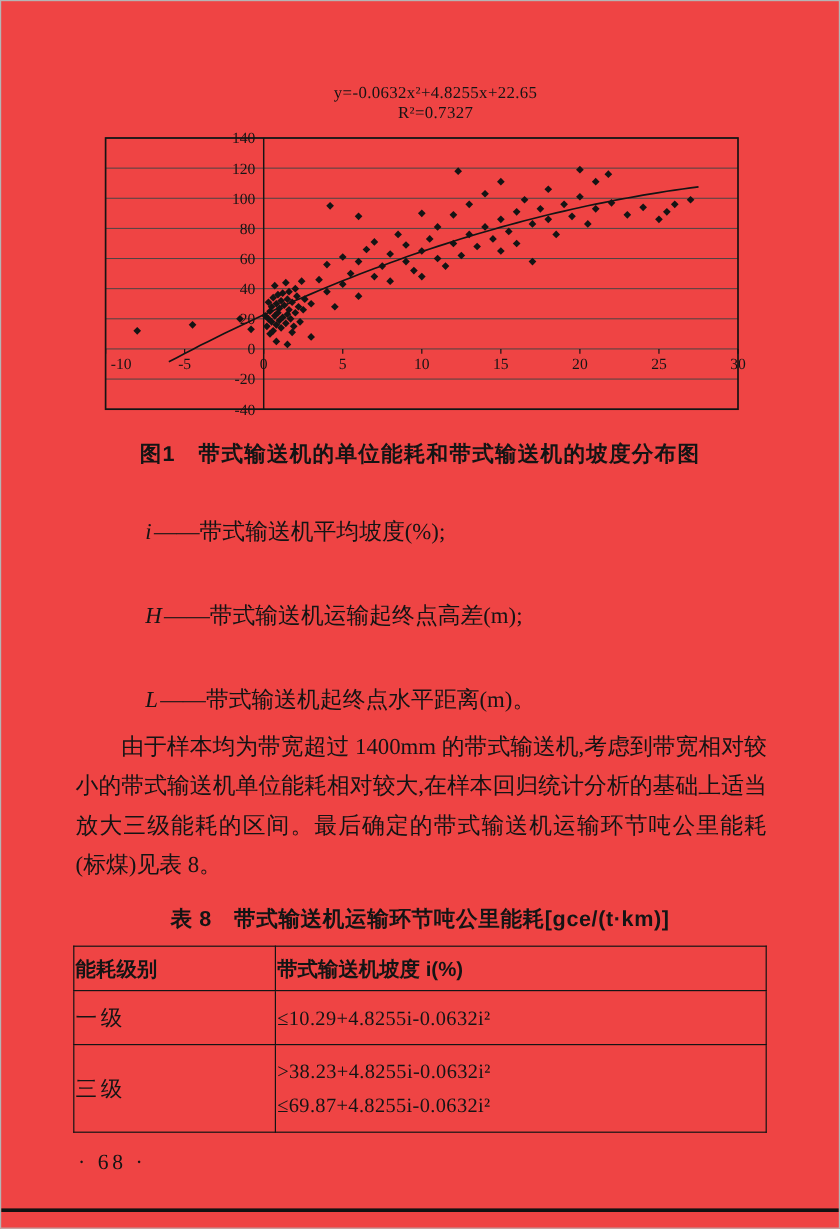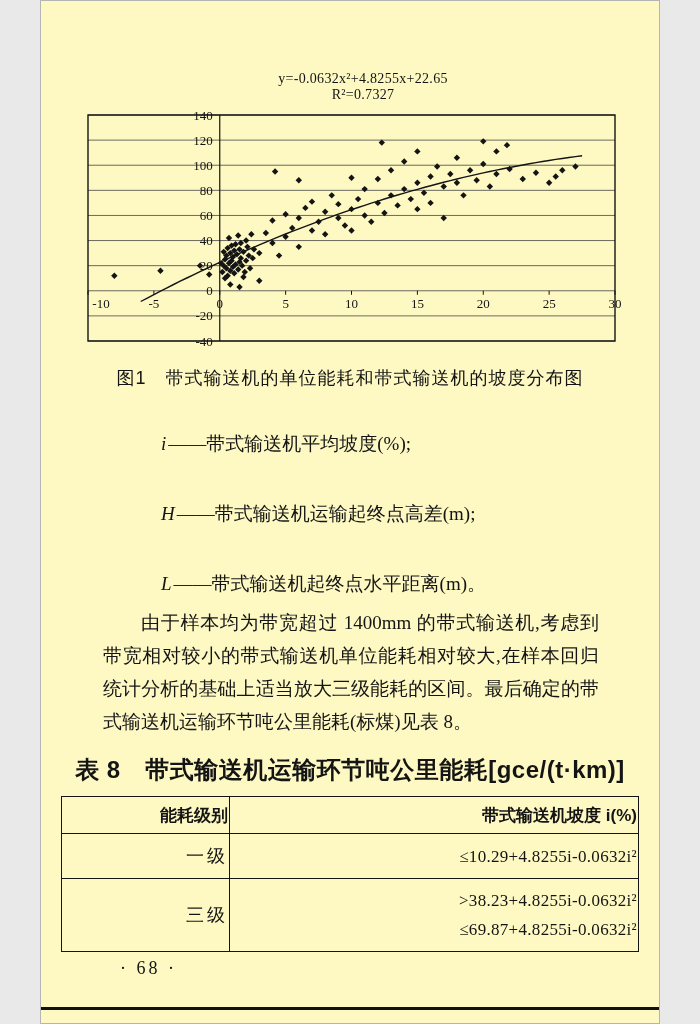--- a/index.html
+++ b/index.html
@@ -1,44 +1,44 @@
 <!DOCTYPE html>
 <html><head>
 <meta charset="utf-8">
 <style>
   html,body{margin:0;padding:0;background:#e9e9e9;}
   .page{
-    position:relative;width:620px;height:1024px;margin:0 auto;
-    background:#fef9c3;color:#141414;overflow:hidden;
+    position:relative;width:700px;height:1024px;margin:0 auto;
+    background:#ef4444;color:#141414;overflow:hidden;
     border:1px solid #b5b5b5;box-sizing:border-box;
     font-family:"Liberation Serif","DejaVu Serif",serif;
   }
   .figure-block{padding-top:70px;text-align:center;}
   .equation{font-size:14px;line-height:16px;padding-left:26px;letter-spacing:0.3px;}
   .equation .eq-line{display:block;}
   .chart-svg{display:block;margin:4px auto 0;}
   .fig-caption{margin-top:14px;font-family:"Liberation Sans","DejaVu Sans",sans-serif;
-    font-weight:normal;font-size:18px;letter-spacing:1px;}
+    font-weight:bold;font-size:18px;letter-spacing:1px;}
   .body-block{margin:20px 60px 0 62px;font-size:19px;line-height:33px;text-align:justify;}
   .var-line{white-space:nowrap;}
   .var-line.indent{padding-left:56px;margin-top:37px;}
   .var-line .sym{font-style:italic;padding:0 2px;}
   .para{margin-top:6px;text-indent:2em;}
   .table-title{margin-top:16px;text-align:center;font-family:"Liberation Sans","DejaVu Sans",sans-serif;
-    font-weight:bold;font-size:24px;letter-spacing:0.5px;}
+    font-weight:bold;font-size:18px;letter-spacing:0.5px;}
   table.grade{margin:10px auto 0;border-collapse:collapse;width:578px;table-layout:fixed;}
-  table.grade th,table.grade td{border:1.6px solid #141414;text-align:right;vertical-align:middle;}
+  table.grade th,table.grade td{border:1.6px solid #141414;text-align:left;vertical-align:middle;}
   table.grade th{font-family:"Liberation Sans","DejaVu Sans",sans-serif;font-weight:bold;
     font-size:17px;height:34px;}
   td.level{font-size:18px;letter-spacing:3px;}
   td.formula{font-size:17px;letter-spacing:0.3px;}
   tr.r1 td{height:42px;}
   tr.r2 td,tr.r3 td{height:70px;}
   .fline{line-height:29px;}
-  .page-num{position:absolute;left:64px;bottom:44px;font-size:18px;letter-spacing:3px;margin-left:15px;}
+  .page-num{position:absolute;left:64px;bottom:44px;font-size:18px;letter-spacing:3px;}
   .scan-bottom{position:absolute;left:0;right:0;bottom:13px;height:3px;background:#121212;}
 </style>
 </head>
 <body>
 
 <div class="page">
 
   <div class="figure-block">
     <div class="equation">
       <span class="eq-line">y=-0.0632x²+4.8255x+22.65</span>

